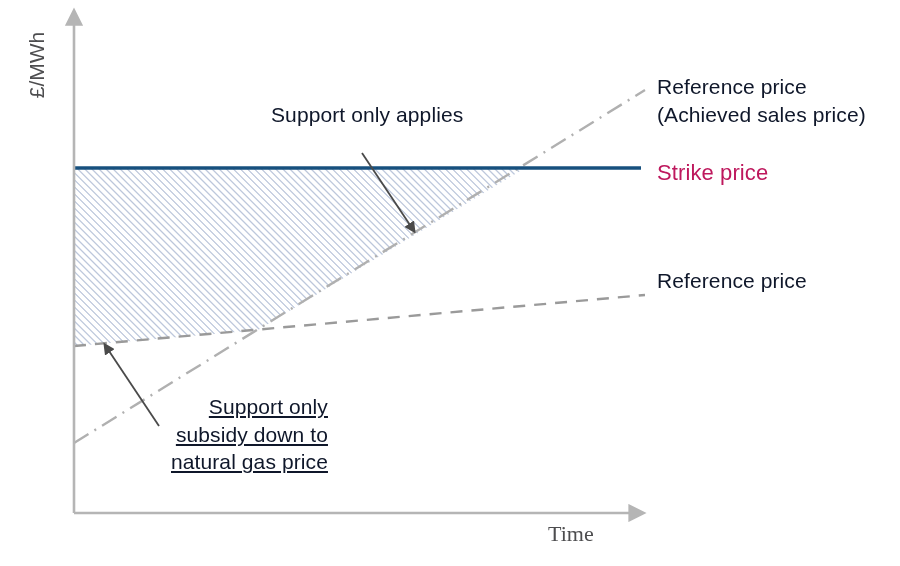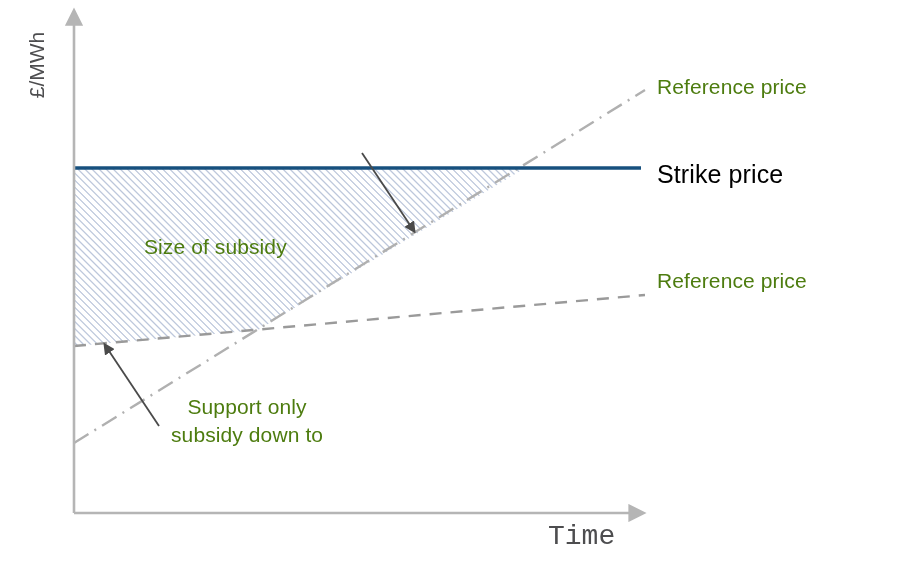--- a/index.html
+++ b/index.html
@@ -21,21 +21,21 @@
   }
   #chart-svg {
     position: absolute;
     top: 0;
     left: 0;
     width: 900px;
     height: 566px;
   }
   .lbl {
     position: absolute;
-    color: #4d7c0f;
+    color: #0f172a;
     font-family: "Liberation Sans", sans-serif;
     font-size: 21px;
     line-height: 1.32;
     white-space: pre;
     letter-spacing: 0.1px;
   }
   .lbl.center { text-align: center; }
   #ylabel {
     position: absolute;
     left: -18px;
@@ -46,29 +46,29 @@
     color: #4d4d4f;
     font-size: 21px;
     font-family: "Liberation Sans", sans-serif;
     white-space: pre;
   }
   #xlabel {
     position: absolute;
     left: 548px;
     top: 521px;
     color: #4d4d4f;
-    font-size: 28px;
-    font-family: Liberation Mono, monospace;
+    font-size: 22px;
+    font-family: Liberation Serif, serif;
     white-space: pre;
   }
   #lbl-strike {
     left: 657px;
     top: 158px;
-    color: #000000;
-    font-size: 25px;
+    color: #be185d;
+    font-size: 22px;
   }
   #lbl-ref-sales {
     left: 657px;
     top: 73px;
   }
   #lbl-ref-gas {
     left: 657px;
     top: 267px;
   }
   #lbl-subsidy {
@@ -76,21 +76,22 @@
     top: 233px;
   }
   #lbl-ann-sales {
     left: 271px;
     top: 101px;
     text-align: center;
   }
   #lbl-ann-gas {
     left: 171px;
     top: 393px;
-    text-align: center;
+    text-align: right;
+    text-decoration: underline;
   }
 </style>
 </head>
 <body>
 
 <div id="figure">
 
   <svg id="chart-svg" viewBox="0 0 900 566">
     <defs>
       <pattern id="hatch" width="5" height="5" patternUnits="userSpaceOnUse" patternTransform="rotate(-45)">
@@ -122,23 +123,22 @@
     <line x1="362" y1="153" x2="414" y2="231" stroke="#4a4a4a" stroke-width="1.8" marker-end="url(#annArrow)"></line>
 
     <line x1="159" y1="426" x2="105" y2="345" stroke="#4a4a4a" stroke-width="1.8" marker-end="url(#annArrow)"></line>
   </svg>
 
   <div id="ylabel">£/MWh</div>
   <div id="xlabel">Time</div>
 
   <div class="lbl" id="lbl-strike">Strike price</div>
 
-  <div class="lbl" id="lbl-ref-sales"><span>Reference price</span><br></div>
+  <div class="lbl" id="lbl-ref-sales"><span>Reference price</span><br><span>(Achieved sales price)</span></div>
 
   <div class="lbl" id="lbl-ref-gas"><span>Reference price</span><br></div>
 
-  <div class="lbl" id="lbl-subsidy">Size of subsidy</div>
 
-  <div class="lbl center" id="lbl-ann-sales"><br></div>
+  <div class="lbl center" id="lbl-ann-sales"><span>Support only applies</span><br></div>
 
-  <div class="lbl center" id="lbl-ann-gas"><span>Support only</span><br><span>subsidy down to</span><br></div>
+  <div class="lbl center" id="lbl-ann-gas"><span>Support only</span><br><span>subsidy down to</span><br><span>natural gas price</span></div>
 
 </div>
 
 </body></html>

